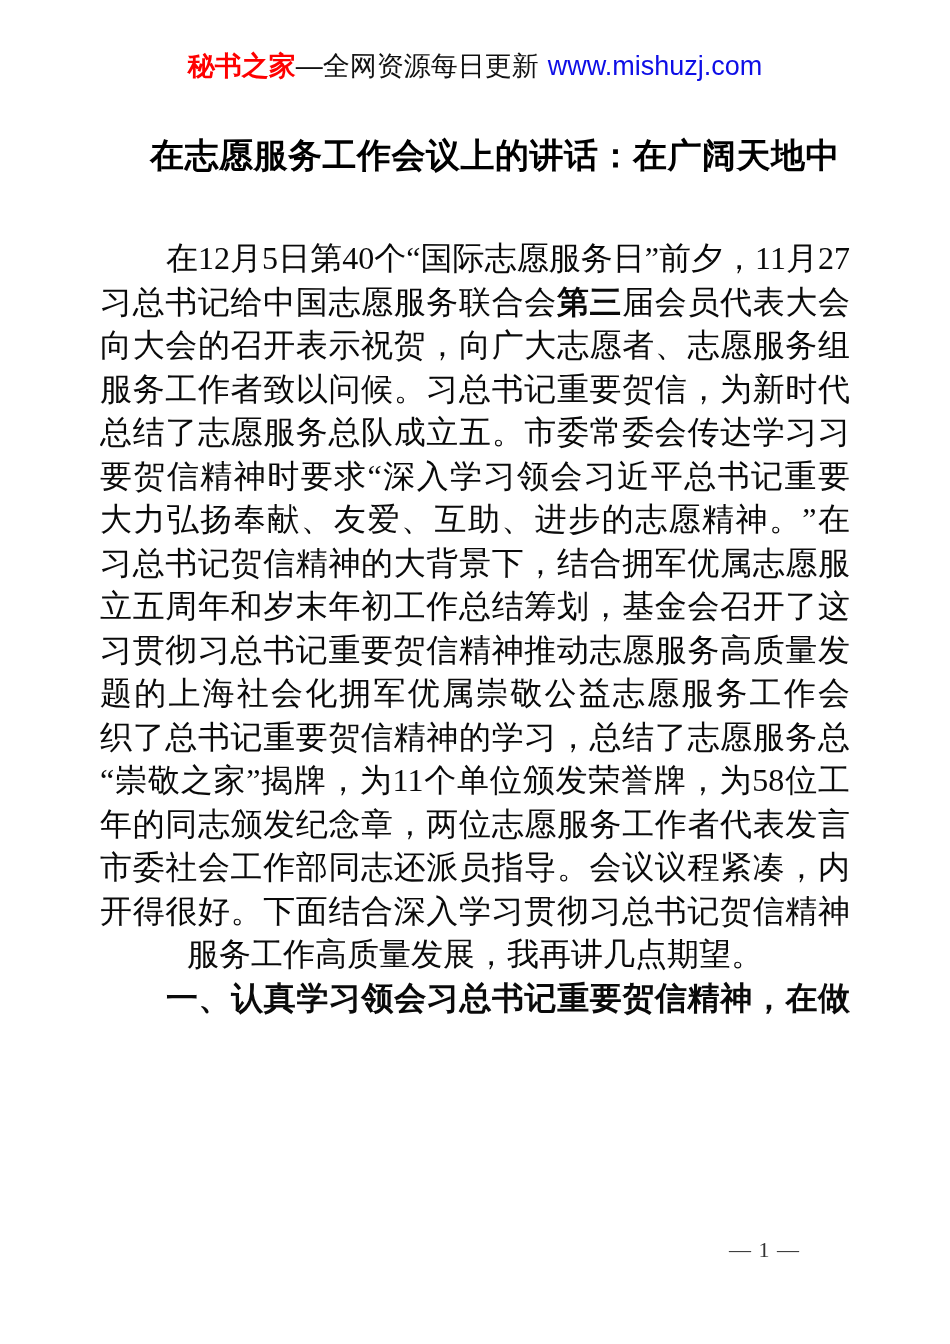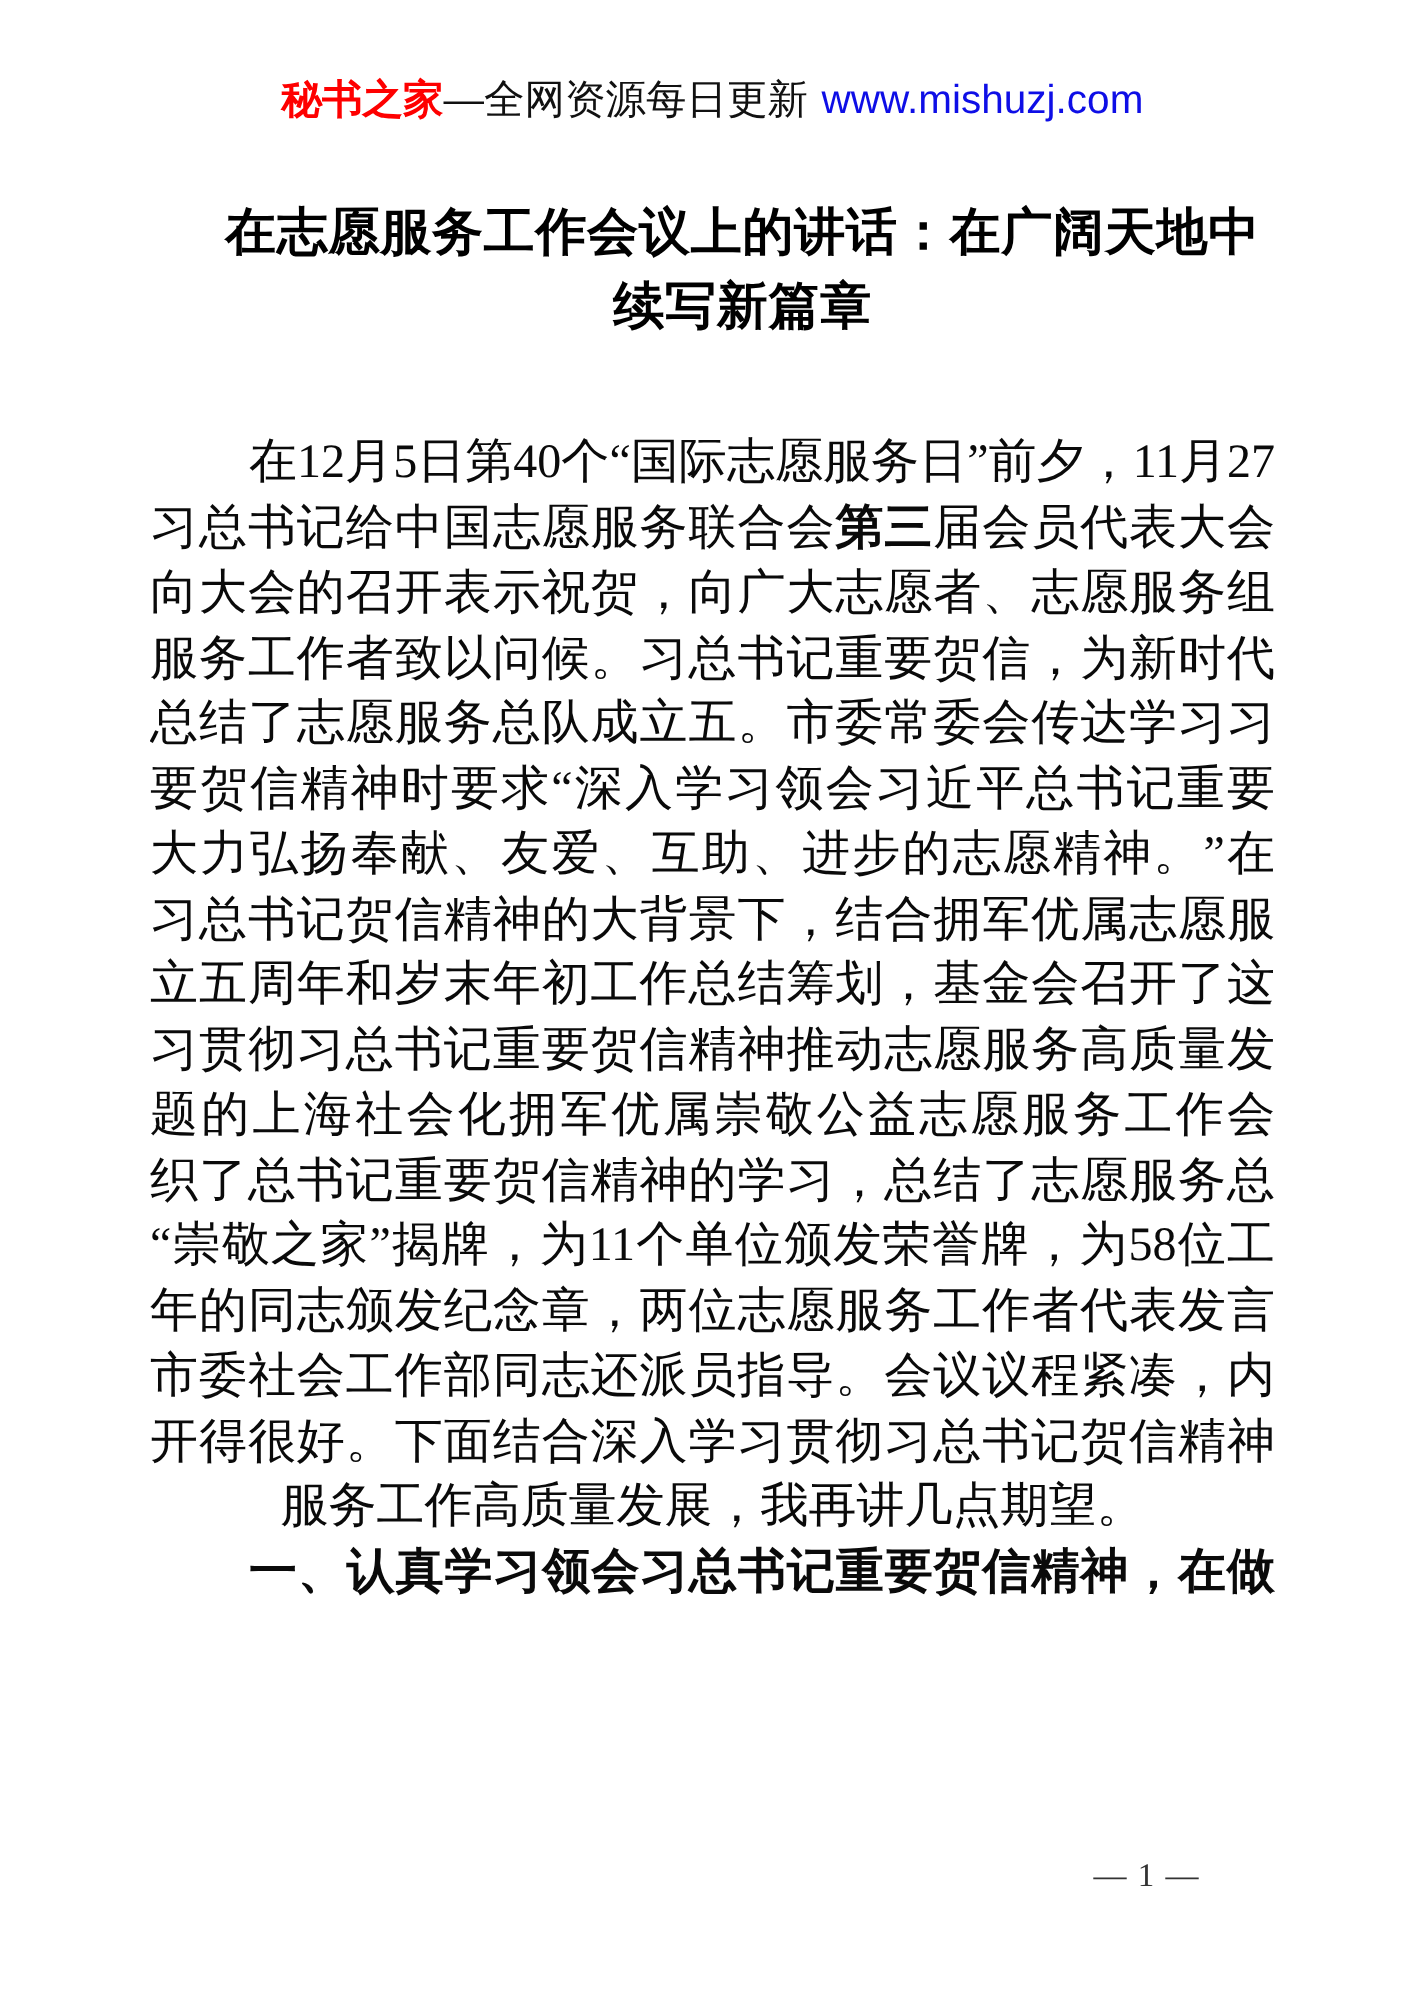--- a/index.html
+++ b/index.html
@@ -74,21 +74,20 @@
 <body>
 
 <div class="page">
 
   <div class="site-header">
     <span class="site-name">秘书之家</span><span class="site-tagline">—全网资源每日更新</span><span class="site-url">www.mishuzj.com</span>
   </div>
 
   <h1 class="doc-title">
     <div>在志愿服务工作会议上的讲话：在广阔天地中</div>
-    <div>续写新篇章</div>
   </h1>
 
   <div class="content" id="content">
       <div class="bline fill ind"><span>在12月5日第40个“国际志愿服务日”前夕，11月27日</span></div>
       <div class="bline fill"><span>习总书记给中国志愿服务联合会</span><span class="b">第三</span><span>届会员代表大会发来贺信，</span></div>
       <div class="bline fill"><span>向大会的召开表示祝贺，向广大志愿者、志愿服务组织、志愿</span></div>
       <div class="bline fill"><span>服务工作者致以问候。习总书记重要贺信，为新时代志愿服务</span></div>
       <div class="bline fill"><span>总结了志愿服务总队成立五。市委常委会传达学习习总书记重</span></div>
       <div class="bline fill"><span>要贺信精神时要求“深入学习领会习近平总书记重要贺信精神，</span></div>
       <div class="bline fill"><span>大力弘扬奉献、友爱、互助、进步的志愿精神。”在学习理解</span></div>

